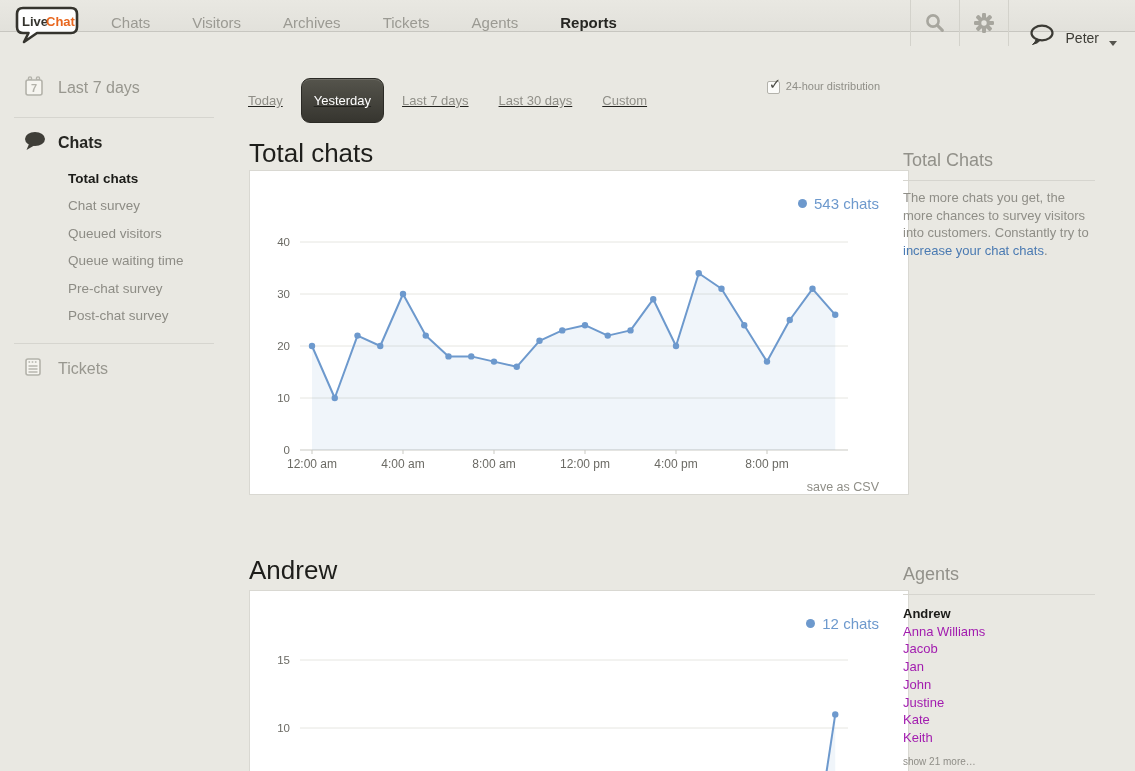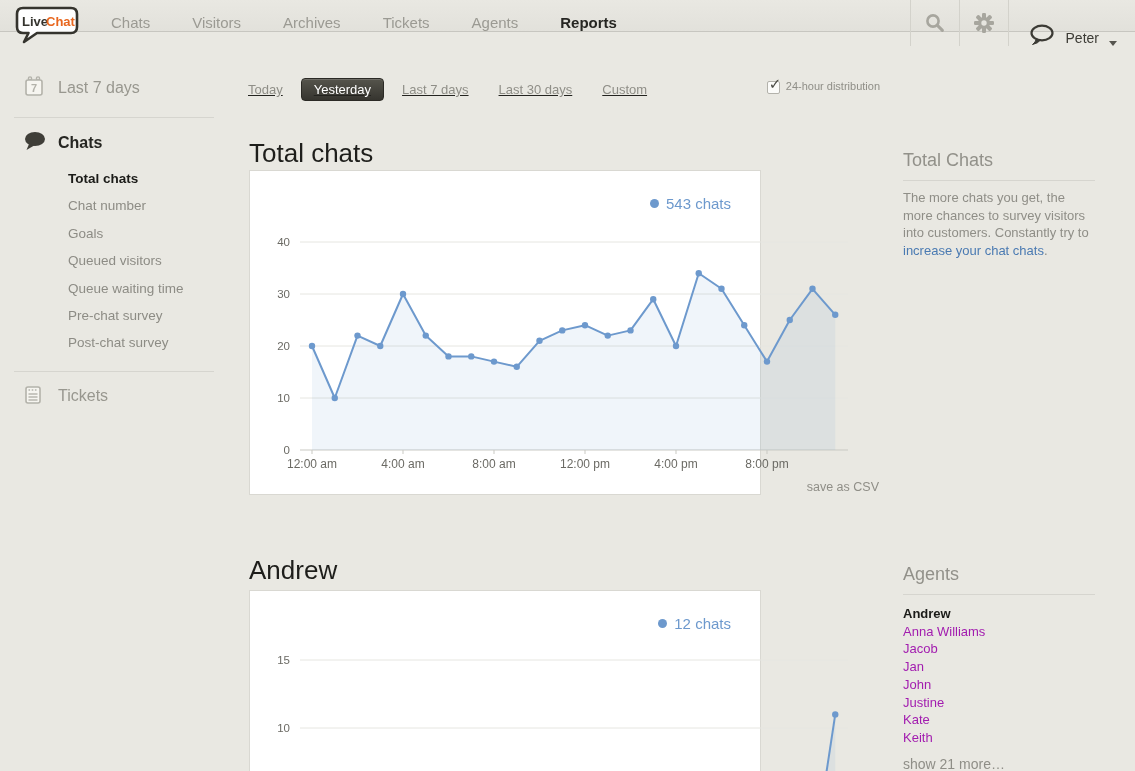--- a/index.html
+++ b/index.html
@@ -47,56 +47,56 @@
   .side-sub { list-style:none; margin:10px 0 14px 68px; }
   .side-sub li { font-size:13.5px; color:#8d8c85; line-height:27.4px; cursor:pointer; }
   .side-sub li.active { color:#1b1b18; font-weight:bold; }
 
   
   .filters { position:absolute; left:248px; top:78px; width:632px; height:26px;text-decoration:underline; }
   .filters-left { display:flex; align-items:center; }
   .filter-opt { font-size:13px; color:#8f8e87; margin-right:30px; cursor:pointer; }
   .filter-opt.selected {
     background:linear-gradient(#55544c,#36352f); color:#fff;
-    border:1px solid #2b2a25; border-radius:4px; padding:3px 12px;
+    border:1px solid #2b2a25; border-radius:9px; padding:14px 12px;
     margin:0 18px 0 -12px; box-shadow:inset 0 1px 0 rgba(255,255,255,.15);
   }
   .dist-check { position:absolute; right:0; top:2px; display:flex; align-items:flex-start; cursor:pointer; }
   .checkbox {
     width:13px; height:13px; background:#fbfbf9; border:1px solid #b3b2ab; border-radius:2px;
     position:relative; margin-right:6px; margin-top:1px;
   }
   .checkbox .tick {
     position:absolute; left:1px; top:-7px; font-size:15px; font-weight:bold; color:#4a4a43;
   }
   .dist-label { font-size:11px; color:#8f8e87; }
 
   
   .section-title { position:absolute; left:249px; font-size:26px; font-weight:400; color:#1e1e1b; }
   .panel {
-    position:absolute; left:249px; width:512px; background:#fff; border:1px solid #d9d8d2;
+    position:absolute; left:249px; width:660px; background:#fff; border:1px solid #d9d8d2;
   }
   #panel1 { top:170px; height:325px; }
   #panel2 { top:590px; height:200px; }
   .legend { position:absolute; right:29px; top:24px; display:flex; align-items:center; }
   .legend .dot { width:9px; height:9px; border-radius:50%; background:#6d99cd; margin-right:7px; }
   .legend .txt { font-size:15px; color:#6d99cd; }
   .save-csv { position:absolute; top:477px; left:249px; width:630px; text-align:right; }
   .save-csv span { font-size:12.5px; color:#8f8e87; cursor:pointer; }
   svg text.axis { font-family:"Liberation Sans","DejaVu Sans",sans-serif; fill:#6b6a64; }
 
   
   .rightcol { position:absolute; left:903px; width:192px; }
   .r-title { font-size:18px; color:#92918a; font-weight:400; padding-bottom:9px; border-bottom:1px solid #d6d5cf; }
   .r-para { font-size:13px; color:#8f8e87; line-height:17.5px; margin-top:8px; }
   .r-link { color:#4a7ab2; cursor:pointer; }
   .agents-list { list-style:none; margin-top:10px; }
   .agents-list li { font-size:13px; color:#a21caf; line-height:17.7px; cursor:pointer; }
   .agents-list li.active { color:#1b1b18; font-weight:bold; }
-  .show-more { font-size:14px; color:#8f8e87; margin-top:9px; cursor:pointer; }
+  .show-more { font-size:10px; color:#8f8e87; margin-top:9px; cursor:pointer; }
 </style>
 </head>
 <body>
 
 <div id="page">
 
   <div class="topbar">
     <div class="logo">
       <svg width="70" height="40" viewBox="0 0 70 40">
         <path d="M11 4 H59 Q65 4 65 10 V23 Q65 29 59 29 H25 L12 38 L16.5 29 H11 Q5 29 5 23 V10 Q5 4 11 4 Z" fill="#ffffff" stroke="#35342e" stroke-width="2.6" stroke-linejoin="round"></path>
@@ -168,22 +168,21 @@
         <svg width="22" height="20" viewBox="0 0 22 20">
           <ellipse cx="11" cy="8" rx="10" ry="7" fill="#3f3e38"></ellipse>
           <path d="M5 13 L2.5 19 L11 14 Z" fill="#3f3e38"></path>
         </svg>
       </span>
       <span class="side-label-dark">Chats</span>
     </div>
 
     <ul class="side-sub">
       <li class="active">Total chats</li>
-      <li>Chat number</li>
-      <li>Goals</li>
+      <li>Chat survey</li>
       <li>Queued visitors</li>
       <li>Queue waiting time</li>
       <li>Pre-chat survey</li>
       <li>Post-chat survey</li>
     </ul>
 
     <div class="side-divider"></div>
 
     <div class="side-row" style="margin-top:12px;">
       <span class="side-ic">

